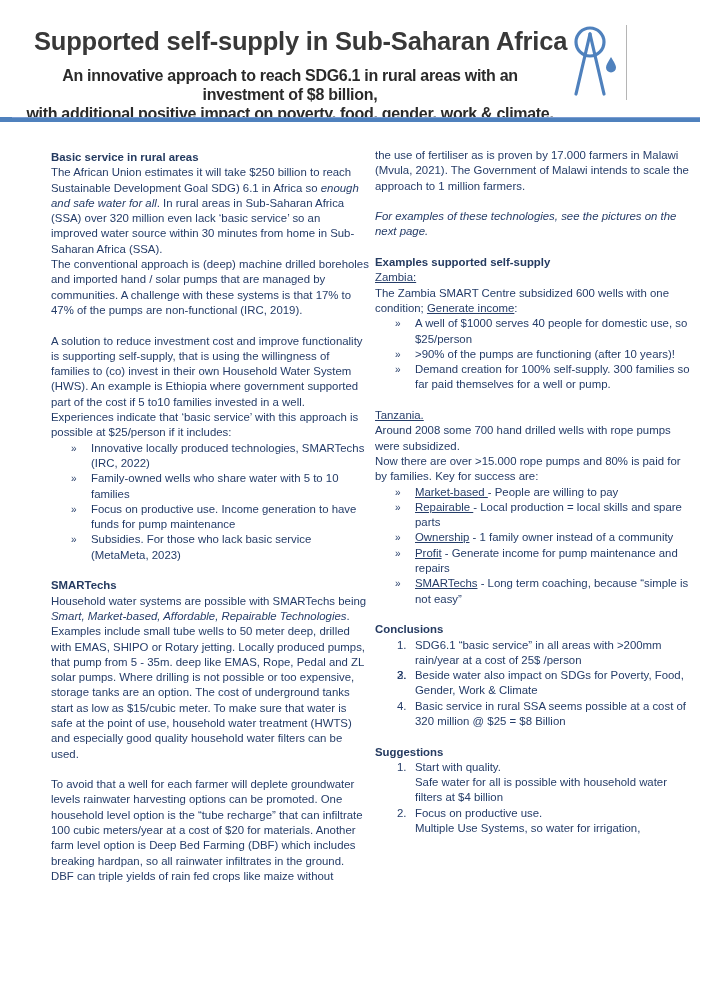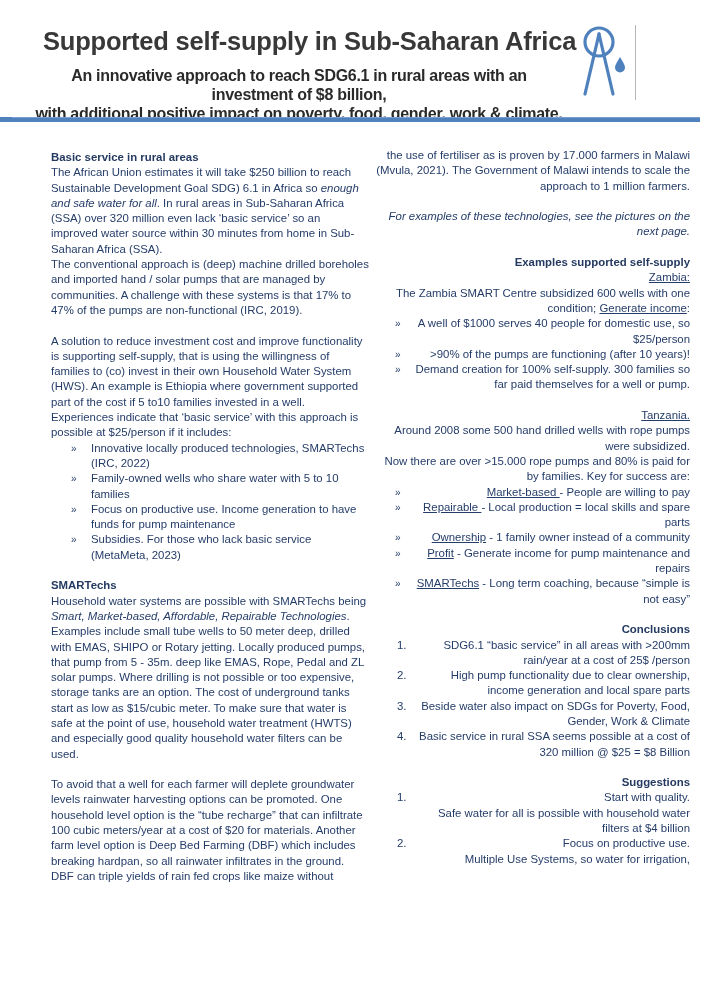--- a/index.html
+++ b/index.html
@@ -1,33 +1,33 @@
 <!DOCTYPE html>
 <html><head>
   <meta charset="utf-8">
   <style>
     html, body { margin: 0; padding: 0; background: #ffffff; }
     body { width: 703px; height: 997px; position: relative; overflow: hidden; font-family: "Liberation Sans", sans-serif; }
 
-    .header { position: absolute; left: 0; top: 0; width: 631px; height: 125px; margin-left: 9px; }
+    .header { position: absolute; left: 0; top: 0; width: 631px; height: 125px; }
     .title { position: absolute; left: 34px; top: 27px; font-family: "Liberation Sans", sans-serif; font-weight: bold; font-size: 25.5px; color: #383838; letter-spacing: -0.2px; white-space: nowrap; }
     .subtitle { position: absolute; left: 20px; width: 540px; top: 66px; text-align: center; font-family: "Liberation Sans", sans-serif; font-weight: bold; font-size: 16px; line-height: 19px; color: #2a2a2a; letter-spacing: -0.3px; }
 
     .logo { position: absolute; left: 570px; top: 22px; width: 130px; height: 80px; }
     .logo-icon { position: absolute; left: 0; top: 2px; width: 50px; height: 74px; }
     .logo-divider { position: absolute; left: 56px; top: 3px; width: 1px; height: 75px; background: #b5b5b5; }
     .logo-text { position: absolute; left: 62px; top: 2px; font-family: "Liberation Sans", sans-serif; font-size: 12px; line-height: 18.5px; color: #6b6b6b; }
     .logo-text .smart { font-weight: bold; color: #5a5a5a; }
 
     .rule { position: absolute; left: 0; top: 117px; width: 700px; height: 5px; background: #4f81bd; }
     .rule-hi { position: absolute; left: 12px; top: 117px; width: 688px; height: 1px; background: #8eaadb; opacity: 0.7; }
 
     .col { position: absolute; top: 150px; width: 318px; font-family: "Liberation Sans", sans-serif; font-size: 11.4px; line-height: 15.3px; color: #243c68; }
     .col-left { left: 51px; }
-    .col-right { left: 375px; top: 148px; width: 315px; text-align: right; }
+    .col-right { left: 375px; top: 148px; width: 315px; }
 
     .h { font-weight: bold; color: #243a60; margin: 0; }
     p { margin: 0; }
     .gap { height: 15.3px; }
     .b { font-weight: normal; }
     .i { font-style: italic; }
     .u { text-decoration: underline; }
 
     ul.chev, ol.num { margin: 0; padding: 0; list-style: none; }
     ul.chev li, ol.num li { position: relative; padding-left: 40px; }
@@ -94,38 +94,38 @@
     <p class="h">Examples supported self-supply</p>
     <p class="u">Zambia:</p>
     <p><span>The Zambia SMART Centre subsidized 600 wells with one condition; </span><span class="u">Generate income</span><span>:</span></p>
     <ul class="chev">
       <li><span class="mark">»</span><span>A well of $1000 serves 40 people for domestic use, so $25/person</span></li>
       <li><span class="mark">»</span><span>&gt;90% of the pumps are functioning (after 10 years)!</span></li>
       <li><span class="mark">»</span><span>Demand creation for 100% self-supply. 300 families so far paid themselves for a well or pump.</span></li>
     </ul>
     <div class="gap"></div>
     <p class="u">Tanzania.</p>
-    <p>Around 2008 some 500 hand drilled wells with rope pumps were subsidized.</p>
+    <p>Around 2008 some 700 hand drilled wells with rope pumps were subsidized.</p>
     <p>Now there are over &gt;15.000 rope pumps and 80% is paid for by families. Key for success are:</p>
     <ul class="chev">
       <li><span class="mark">»</span><span class="u">Market-based </span><span> -  People are willing to pay</span></li>
       <li><span class="mark">»</span><span class="u">Repairable </span><span> -  Local production = local skills and spare parts</span></li>
       <li><span class="mark">»</span><span class="u">Ownership</span><span>  -  1 family owner instead of a community</span></li>
       <li><span class="mark">»</span><span class="u">Profit</span><span>  -  Generate income for pump maintenance and repairs</span></li>
       <li><span class="mark">»</span><span class="u">SMARTechs</span><span>  -  Long term coaching, because “simple is not easy”</span></li>
     </ul>
   </section>
 
   <div class="gap"></div>
 
   <section>
     <p class="h">Conclusions</p>
     <ol class="num">
       <li><span class="mark">1.</span><span>SDG6.1 “basic service” in all areas with &gt;200mm rain/year at a cost of 25$ /person</span><span class="b"></span></li>
-      <li><span class="mark">2.</span><span>High pump functionality due to clear ownership, income generation and local spare parts</span><span class="b"></span></li>
+      <li><span class="mark">2.</span><span class="b"></span></li>
       <li><span class="mark">3.</span><span>Beside water also impact on SDGs for Poverty, Food, Gender, Work &amp; Climate</span><span class="b"></span></li>
       <li><span class="mark">4.</span><span>Basic service in rural SSA seems possible at a cost of 320 million @ $25 = </span><span class="b">$8 Billion</span></li>
     </ol>
   </section>
 
   <div class="gap"></div>
 
   <section>
     <p class="h">Suggestions</p>
     <ol class="num">

